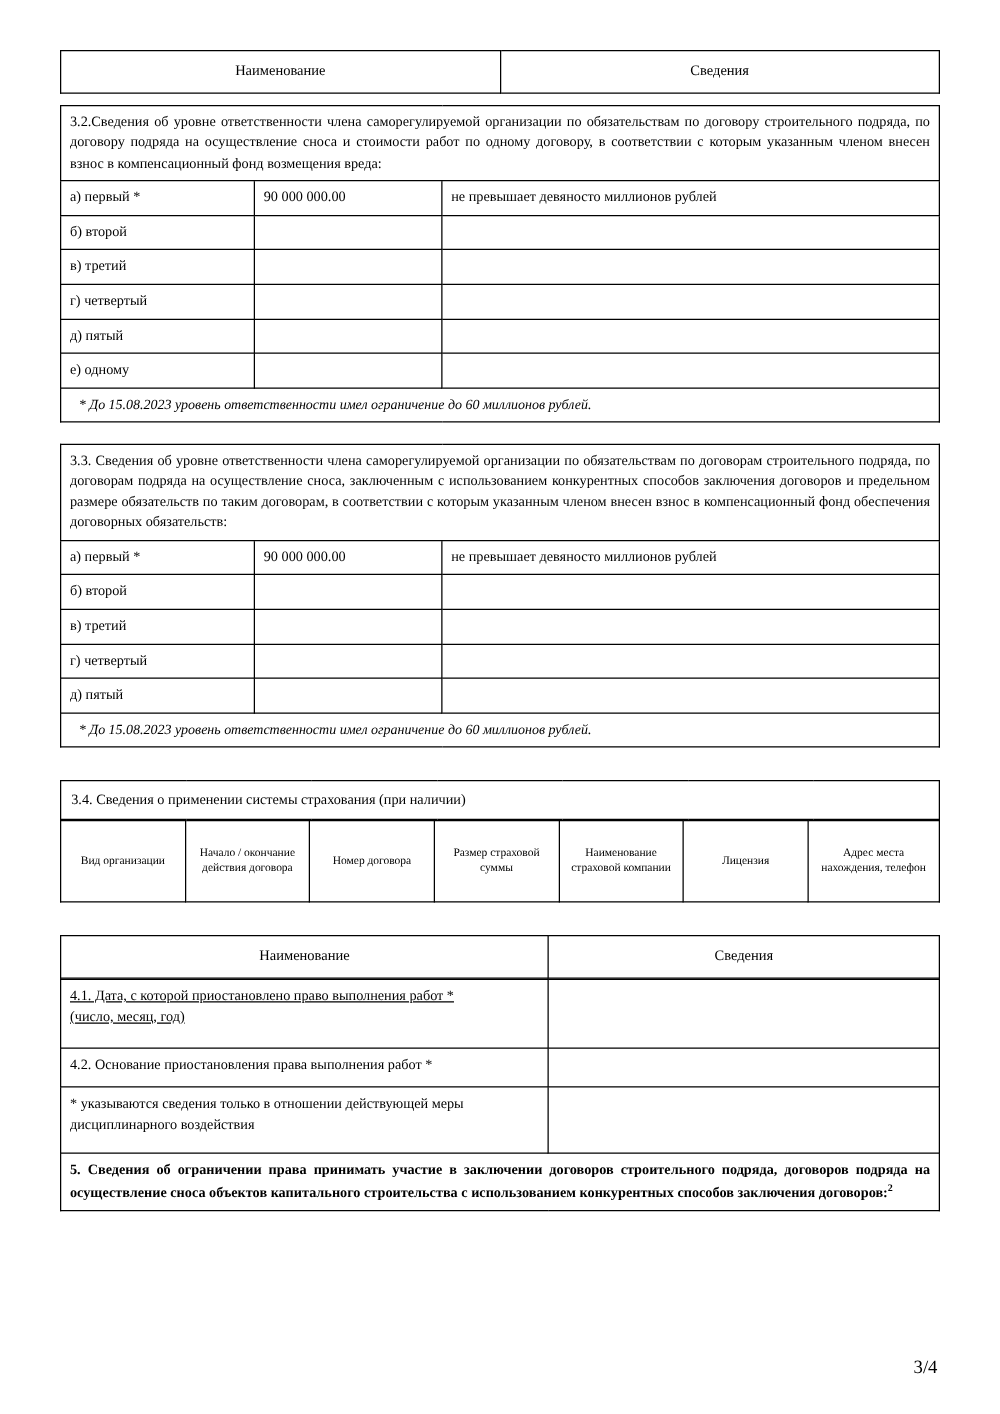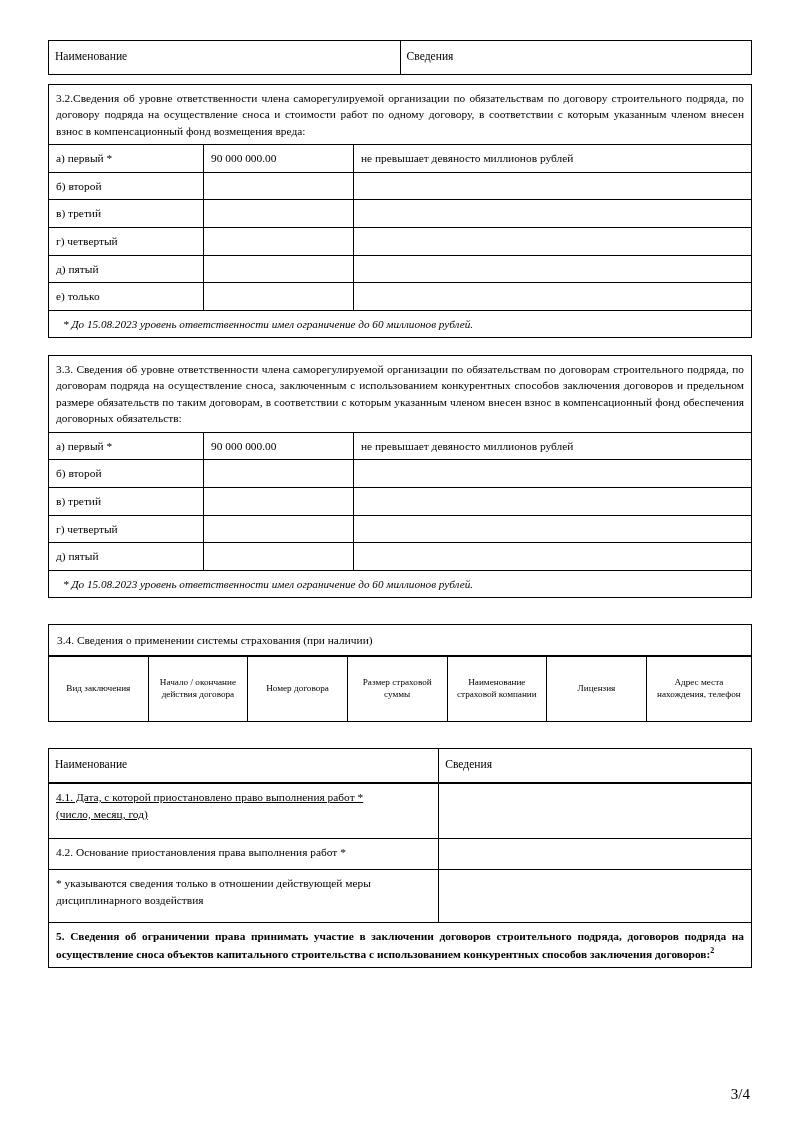--- a/index.html
+++ b/index.html
@@ -27,21 +27,21 @@
     table-layout: fixed;
   }
   td {
     border: 1px solid #000000;
     vertical-align: top;
     padding: 5px 7px 5px 7px;
     font-size: 11.4px;
     line-height: 1.45;
   }
   .hdr td {
-    text-align: left;
+    text-align: center;
     padding: 8px 6px;
     font-size: 11.6px;
     font-family: Liberation Serif, serif;
   }
   .just {
     text-align: justify;
     text-align-last: left;
     hyphens: manual;
     border-radius: 19px;
   }
@@ -135,21 +135,21 @@
           <td>г) четвертый</td>
           <td></td>
           <td></td>
         </tr>
         <tr>
           <td>д) пятый</td>
           <td></td>
           <td></td>
         </tr>
         <tr>
-          <td>е) только</td>
+          <td>е) одному</td>
           <td></td>
           <td></td>
         </tr>
         <tr>
           <td colspan="3" class="footnote">* До 15.08.2023 уровень ответственности имел ограничение до 60 миллионов рублей.</td>
         </tr>
       </tbody>
     </table>
   </div>
 
@@ -213,21 +213,21 @@
         <col style="width:14.2%">
         <col style="width:14.2%">
         <col style="width:14.2%">
         <col style="width:14.2%">
         <col style="width:14.2%">
         <col style="width:14.2%">
         <col style="width:15.0%">
       </colgroup>
       <tbody>
         <tr class="ins-head">
-          <td>Вид заключения</td>
+          <td>Вид организации</td>
           <td>Начало / окончание действия договора</td>
           <td>Номер договора</td>
           <td>Размер страховой суммы</td>
           <td>Наименование страховой компании</td>
           <td>Лицензия</td>
           <td>Адрес места нахождения, телефон</td>
         </tr>
       </tbody>
     </table>
   </div>

